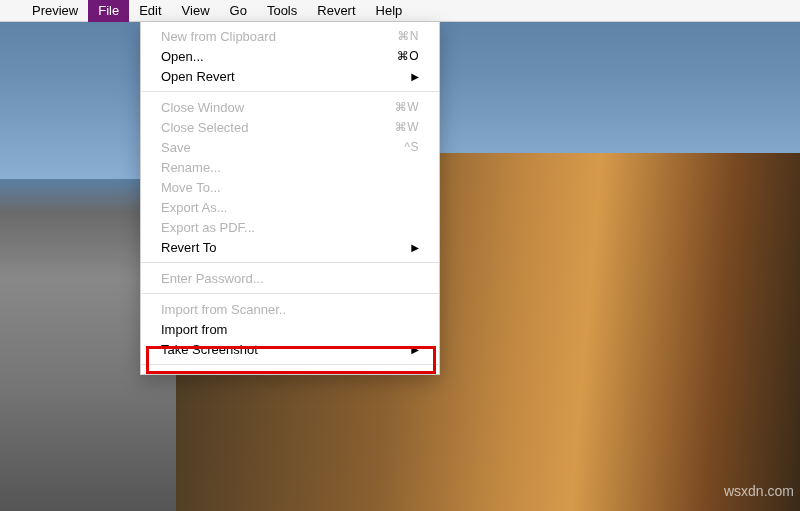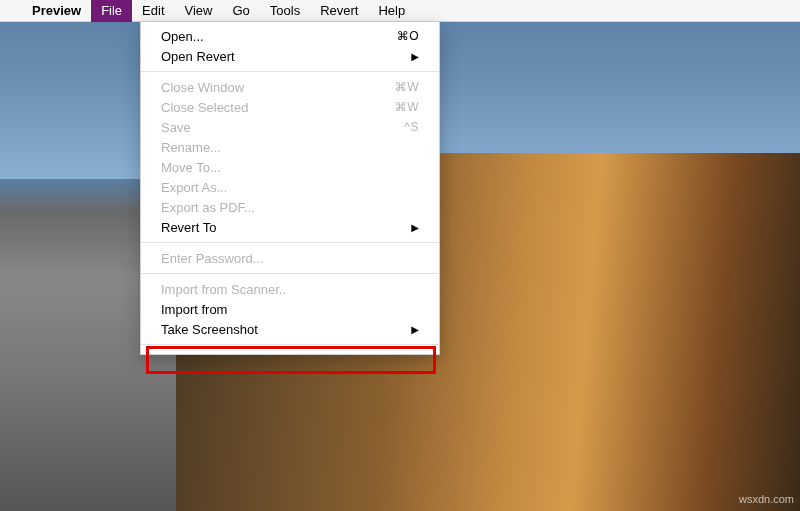--- a/index.html
+++ b/index.html
@@ -59,21 +59,21 @@
       color: #000;
       line-height: 1;
     }
     .menu-title {
       padding: 0 10px;
       height: 22px;
       display: flex;
       align-items: center;
       color: #000;
     }
-    .menu-title.app { font-weight: 700; }
+    .menu-title.app { font-weight: 400; }
     .menu-title.open {
       background: #701a75;
       color: #fff;
     }
     .dropdown {
       position: absolute;
       top: 22px;
       left: 140px;
       width: 300px;
       background: #fff;
@@ -114,23 +114,23 @@
       pointer-events: none;
       z-index: 30;
       left: 146px;
       top: 346px;
       width: 290px;
       height: 28px;
     }
     .watermark {
       position: absolute;
       right: 6px;
-      bottom: 6px;
+      bottom: 12px;
       color: #ffffffa6;
-      font-size: 11px;
+      font-size: 14px;
       z-index: 5;
     }
   </style>
 </head>
 <body>
 
 <div class="wallpaper"></div>
 
 <div class="menubar">
   <span class="apple-icon"></span>
@@ -139,20 +139,24 @@
   <span class="menu-title">Edit</span>
   <span class="menu-title">View</span>
   <span class="menu-title">Go</span>
   <span class="menu-title">Tools</span>
   <span class="menu-title">Revert</span>
   <span class="menu-title">Help</span>
 </div>
 
 <div class="dropdown">
 
+  <div class="menu-item disabled">
+    <span class="mi-label">New from Clipboard</span>
+    <span class="mi-shortcut">⌘N</span>
+  </div>
   <div class="menu-item bold">
     <span class="mi-label">Open...</span>
     <span class="mi-shortcut">⌘O</span>
   </div>
   <div class="menu-item bold">
     <span class="mi-label">Open Revert</span>
     <span class="submenu-arrow">▶</span>
   </div>
   <div class="menu-sep"></div>
 

